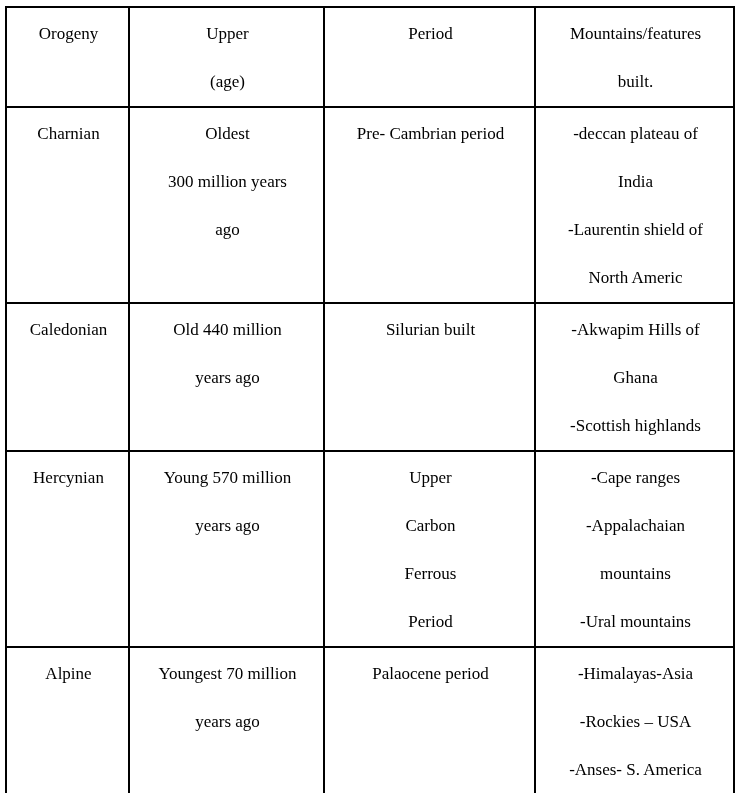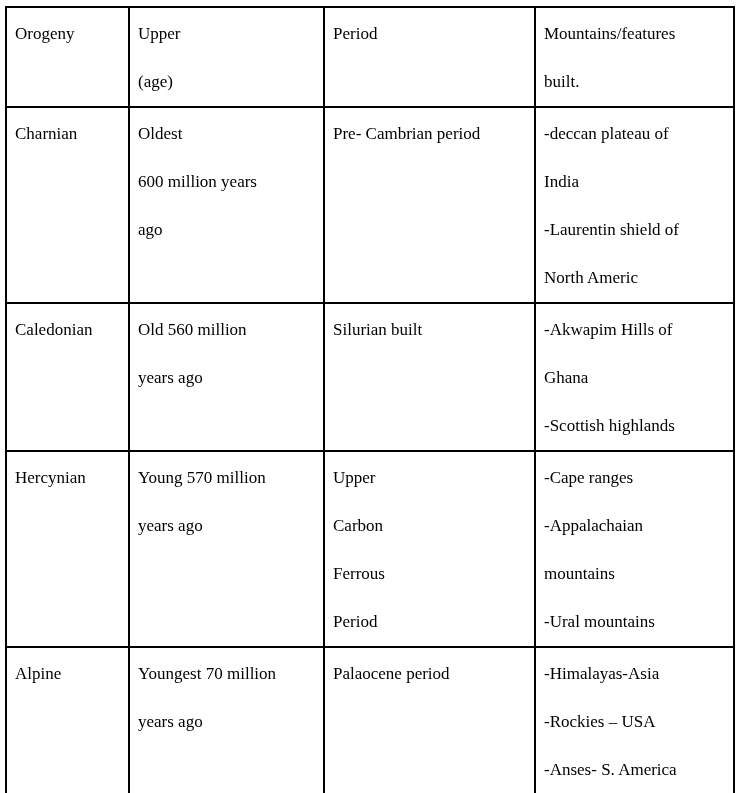--- a/index.html
+++ b/index.html
@@ -23,21 +23,21 @@
     margin: 6px 0 0 5px;
   }
   table.orogeny col.c0 { width: 123px; }
   table.orogeny col.c1 { width: 195px; }
   table.orogeny col.c2 { width: 211px; }
   table.orogeny col.c3 { width: 199px; }
   table.orogeny th,
   table.orogeny td {
     border: 2px solid #000000;
     vertical-align: top;
-    text-align: left;
+    text-align: center;
     font-weight: normal;
     font-size: 17px;
     line-height: 48px;
     padding: 2px 6px 0 8px;
     white-space: pre-line;
     overflow: hidden;
   }
   tr.r-header { height: 95px; }
   tr.r-charnian { height: 192px; margin-top: 36px; }
   tr.r-caledonian { height: 144px; }
@@ -62,31 +62,31 @@
 (age)</th>
         <th>Period</th>
         <th>Mountains/features
 built.</th>
       </tr>
     </thead>
     <tbody>
       <tr class="r-charnian">
         <td>Charnian</td>
         <td>Oldest
-600 million years
+300 million years
 ago</td>
         <td>Pre- Cambrian period</td>
         <td>-deccan plateau of
 India
 -Laurentin shield of
 North Americ</td>
       </tr>
       <tr class="r-caledonian">
         <td>Caledonian</td>
-        <td>Old 560 million
+        <td>Old 440 million
 years ago</td>
         <td>Silurian built</td>
         <td>-Akwapim Hills of
 Ghana
 -Scottish highlands</td>
       </tr>
       <tr class="r-hercynian">
         <td>Hercynian</td>
         <td>Young 570 million
 years ago</td>

